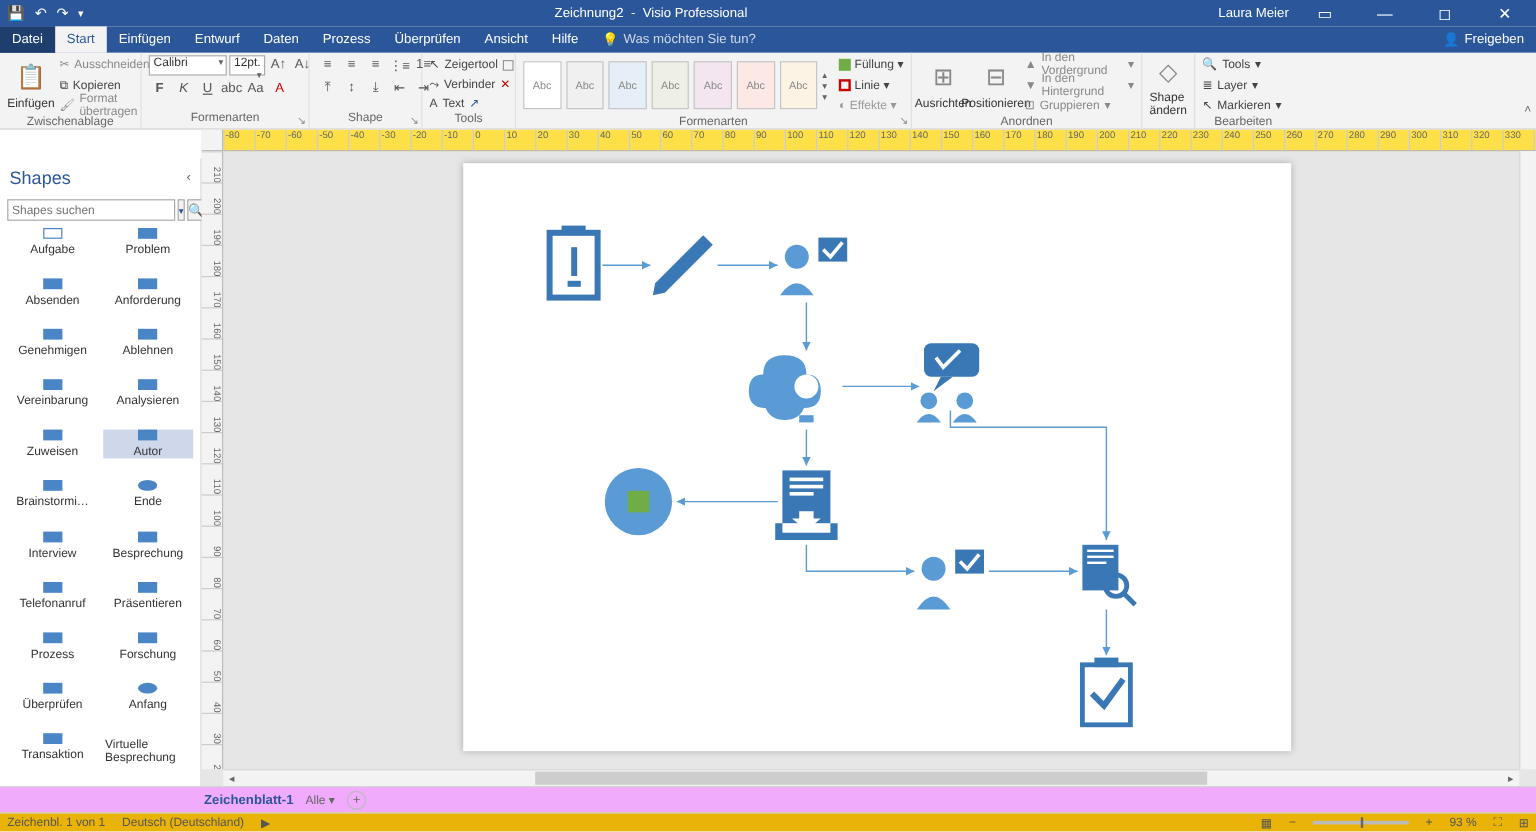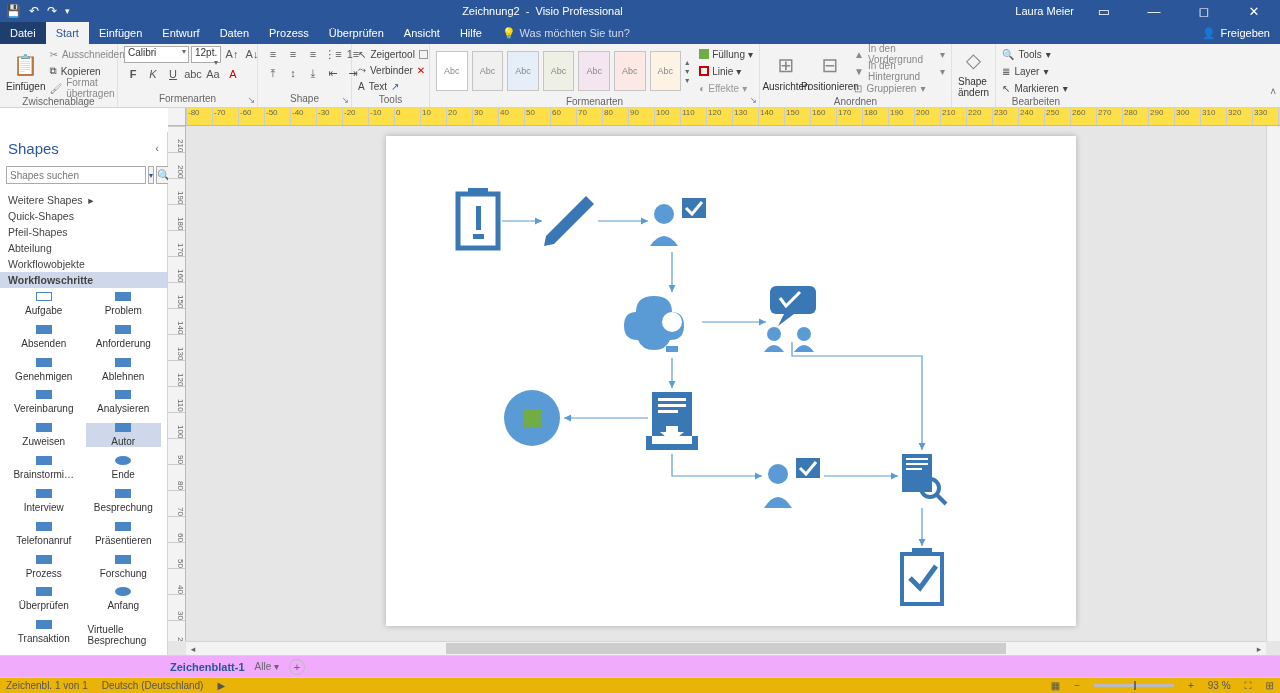--- a/index.html
+++ b/index.html
@@ -304,28 +304,20 @@
 <div class="main">
   <div class="shapes">
     <div class="hdr">
       <span>Shapes</span>
       <span style="font-size:11px;color:#666">‹</span>
     </div>
     <div class="search">
       <input placeholder="Shapes suchen" style="">
       <div class="sb" style="font-size:8px">▾</div>
       <div class="sb">🔍</div>
-    </div>
-    <div class="cats">
-      <div class="cat"><span>Weitere Shapes</span>&nbsp;&nbsp;▸</div>
-      <div class="cat">Quick-Shapes</div>
-      <div class="cat">Pfeil-Shapes</div>
-      <div class="cat">Abteilung</div>
-      <div class="cat">Workflowobjekte</div>
-      <div class="cat sel">Workflowschritte</div>
     </div>
     <div class="shapegrid" id="shapegrid">
         <div class="shitem">
           <span class="sic out"></span>
           <span>Aufgabe</span>
         </div>
         <div class="shitem">
           <span class="sic "></span>
           <span>Problem</span>
         </div>

